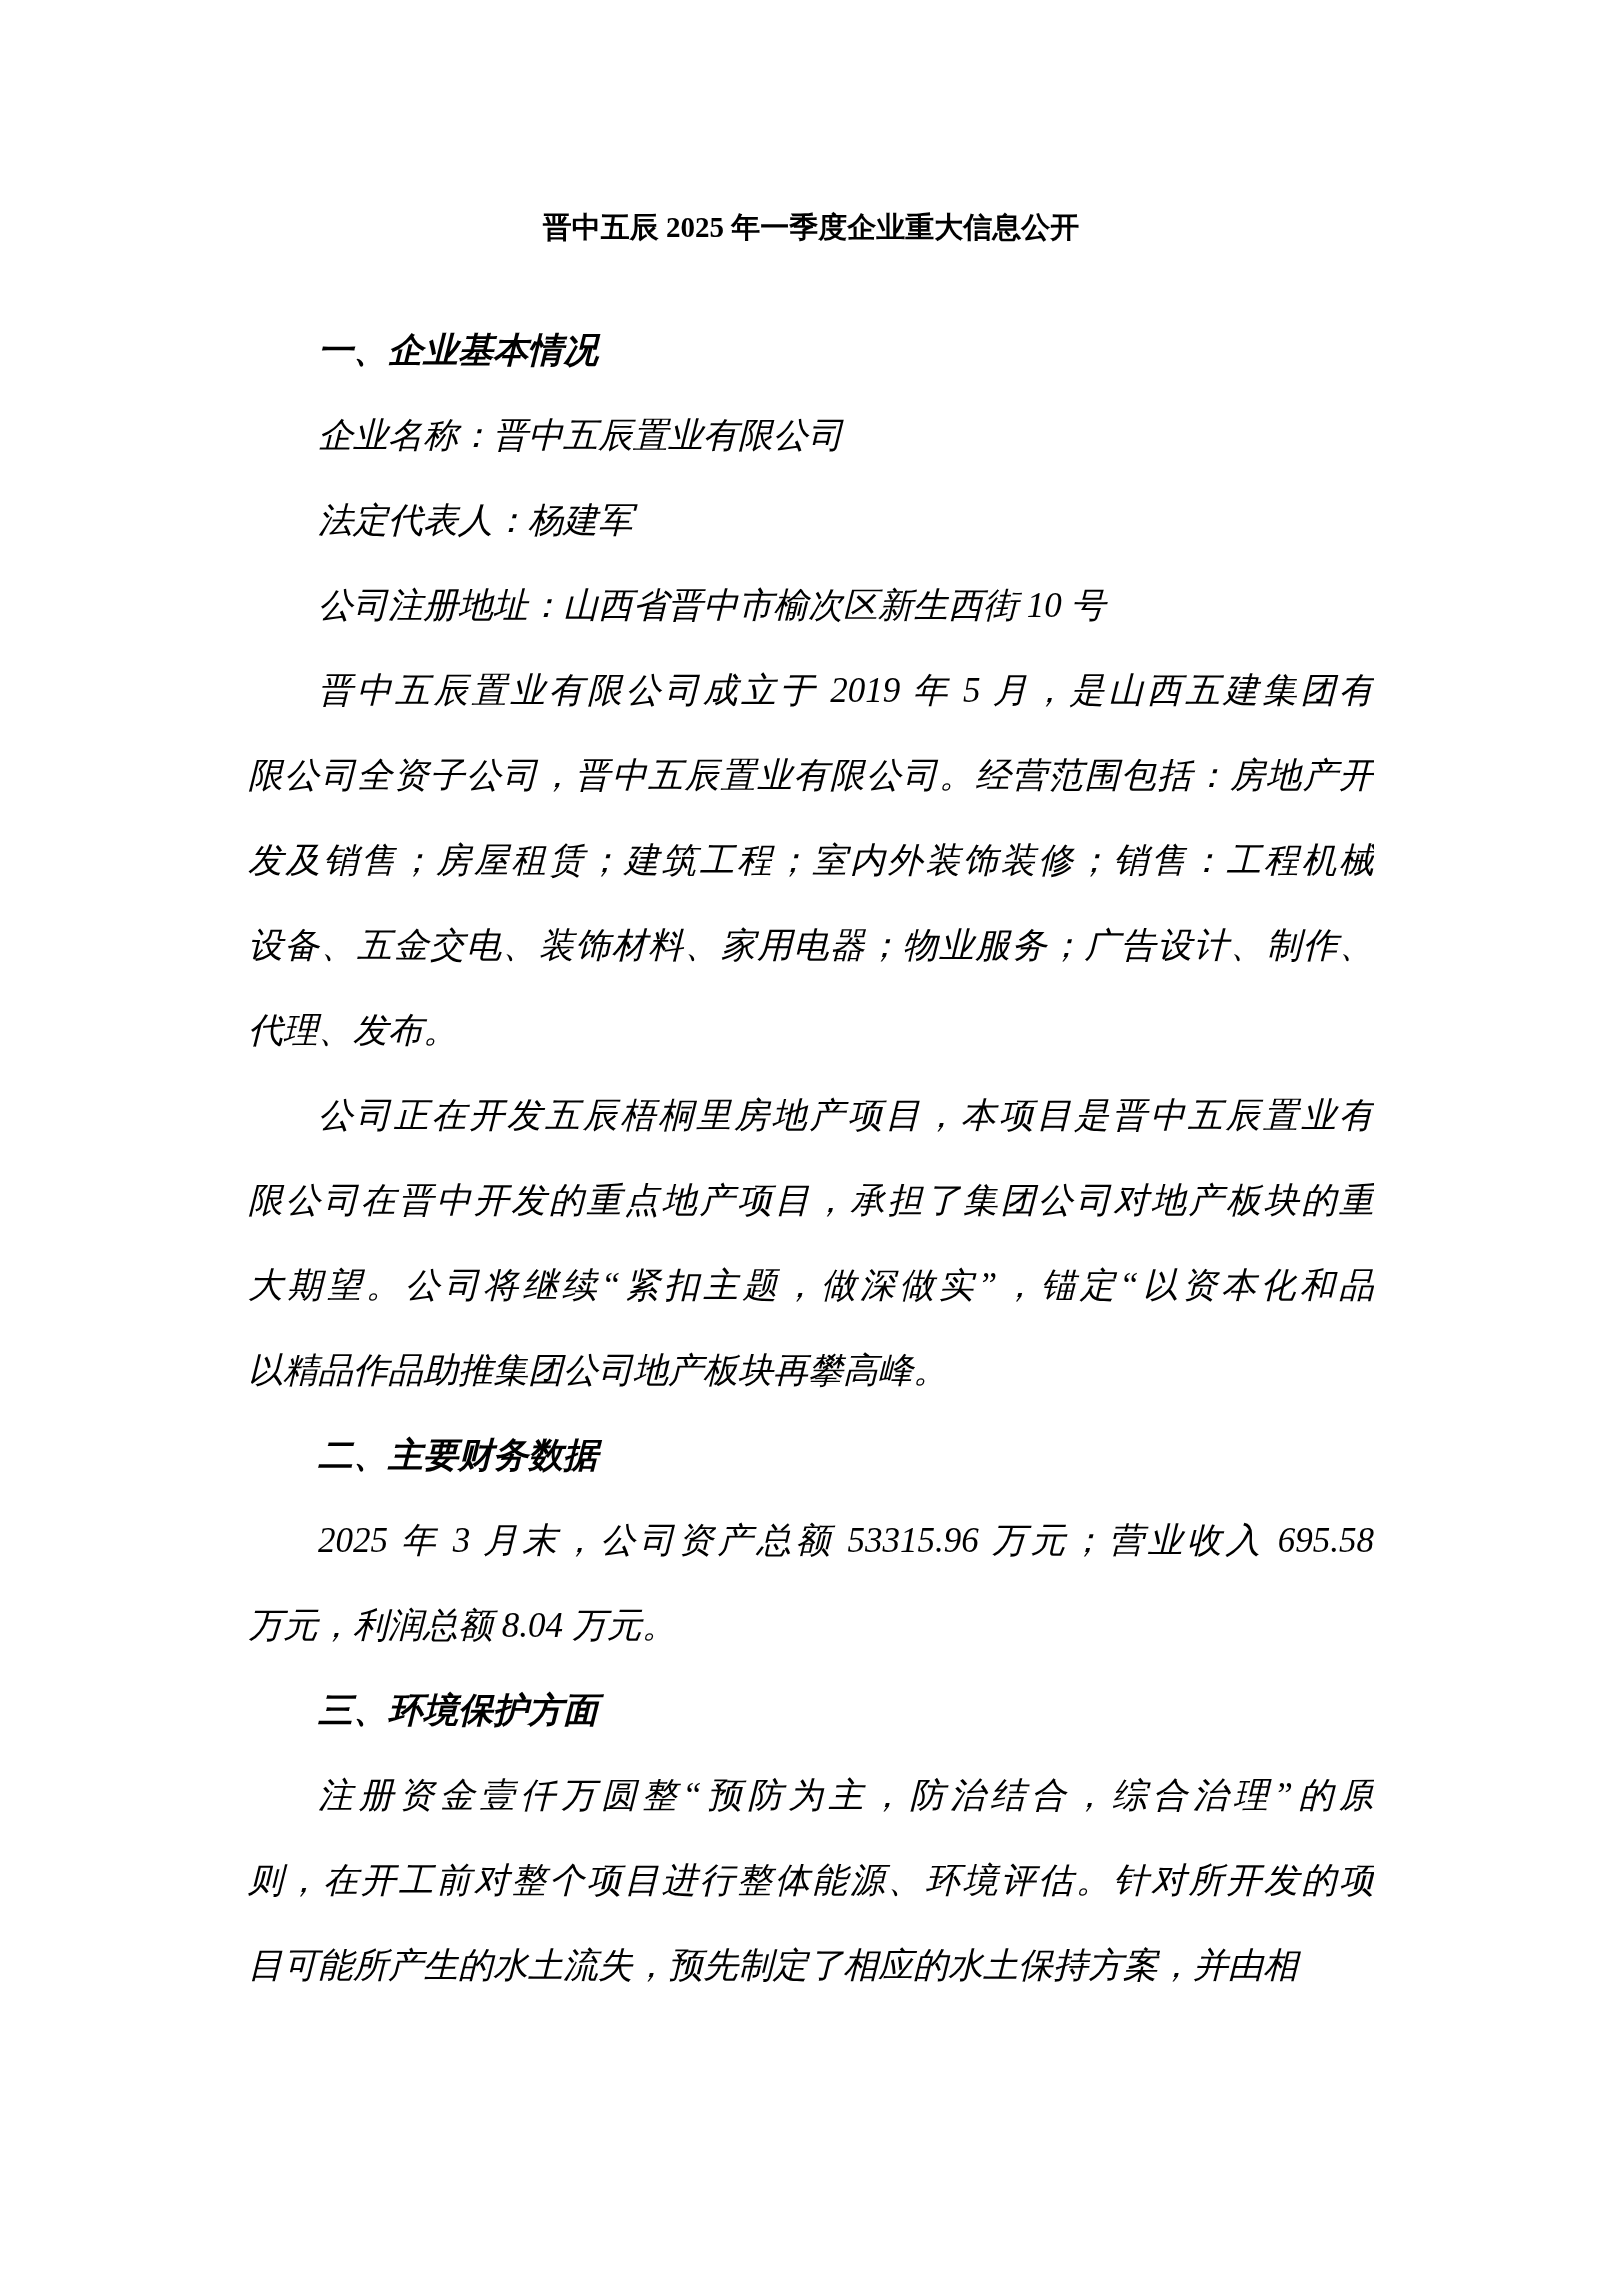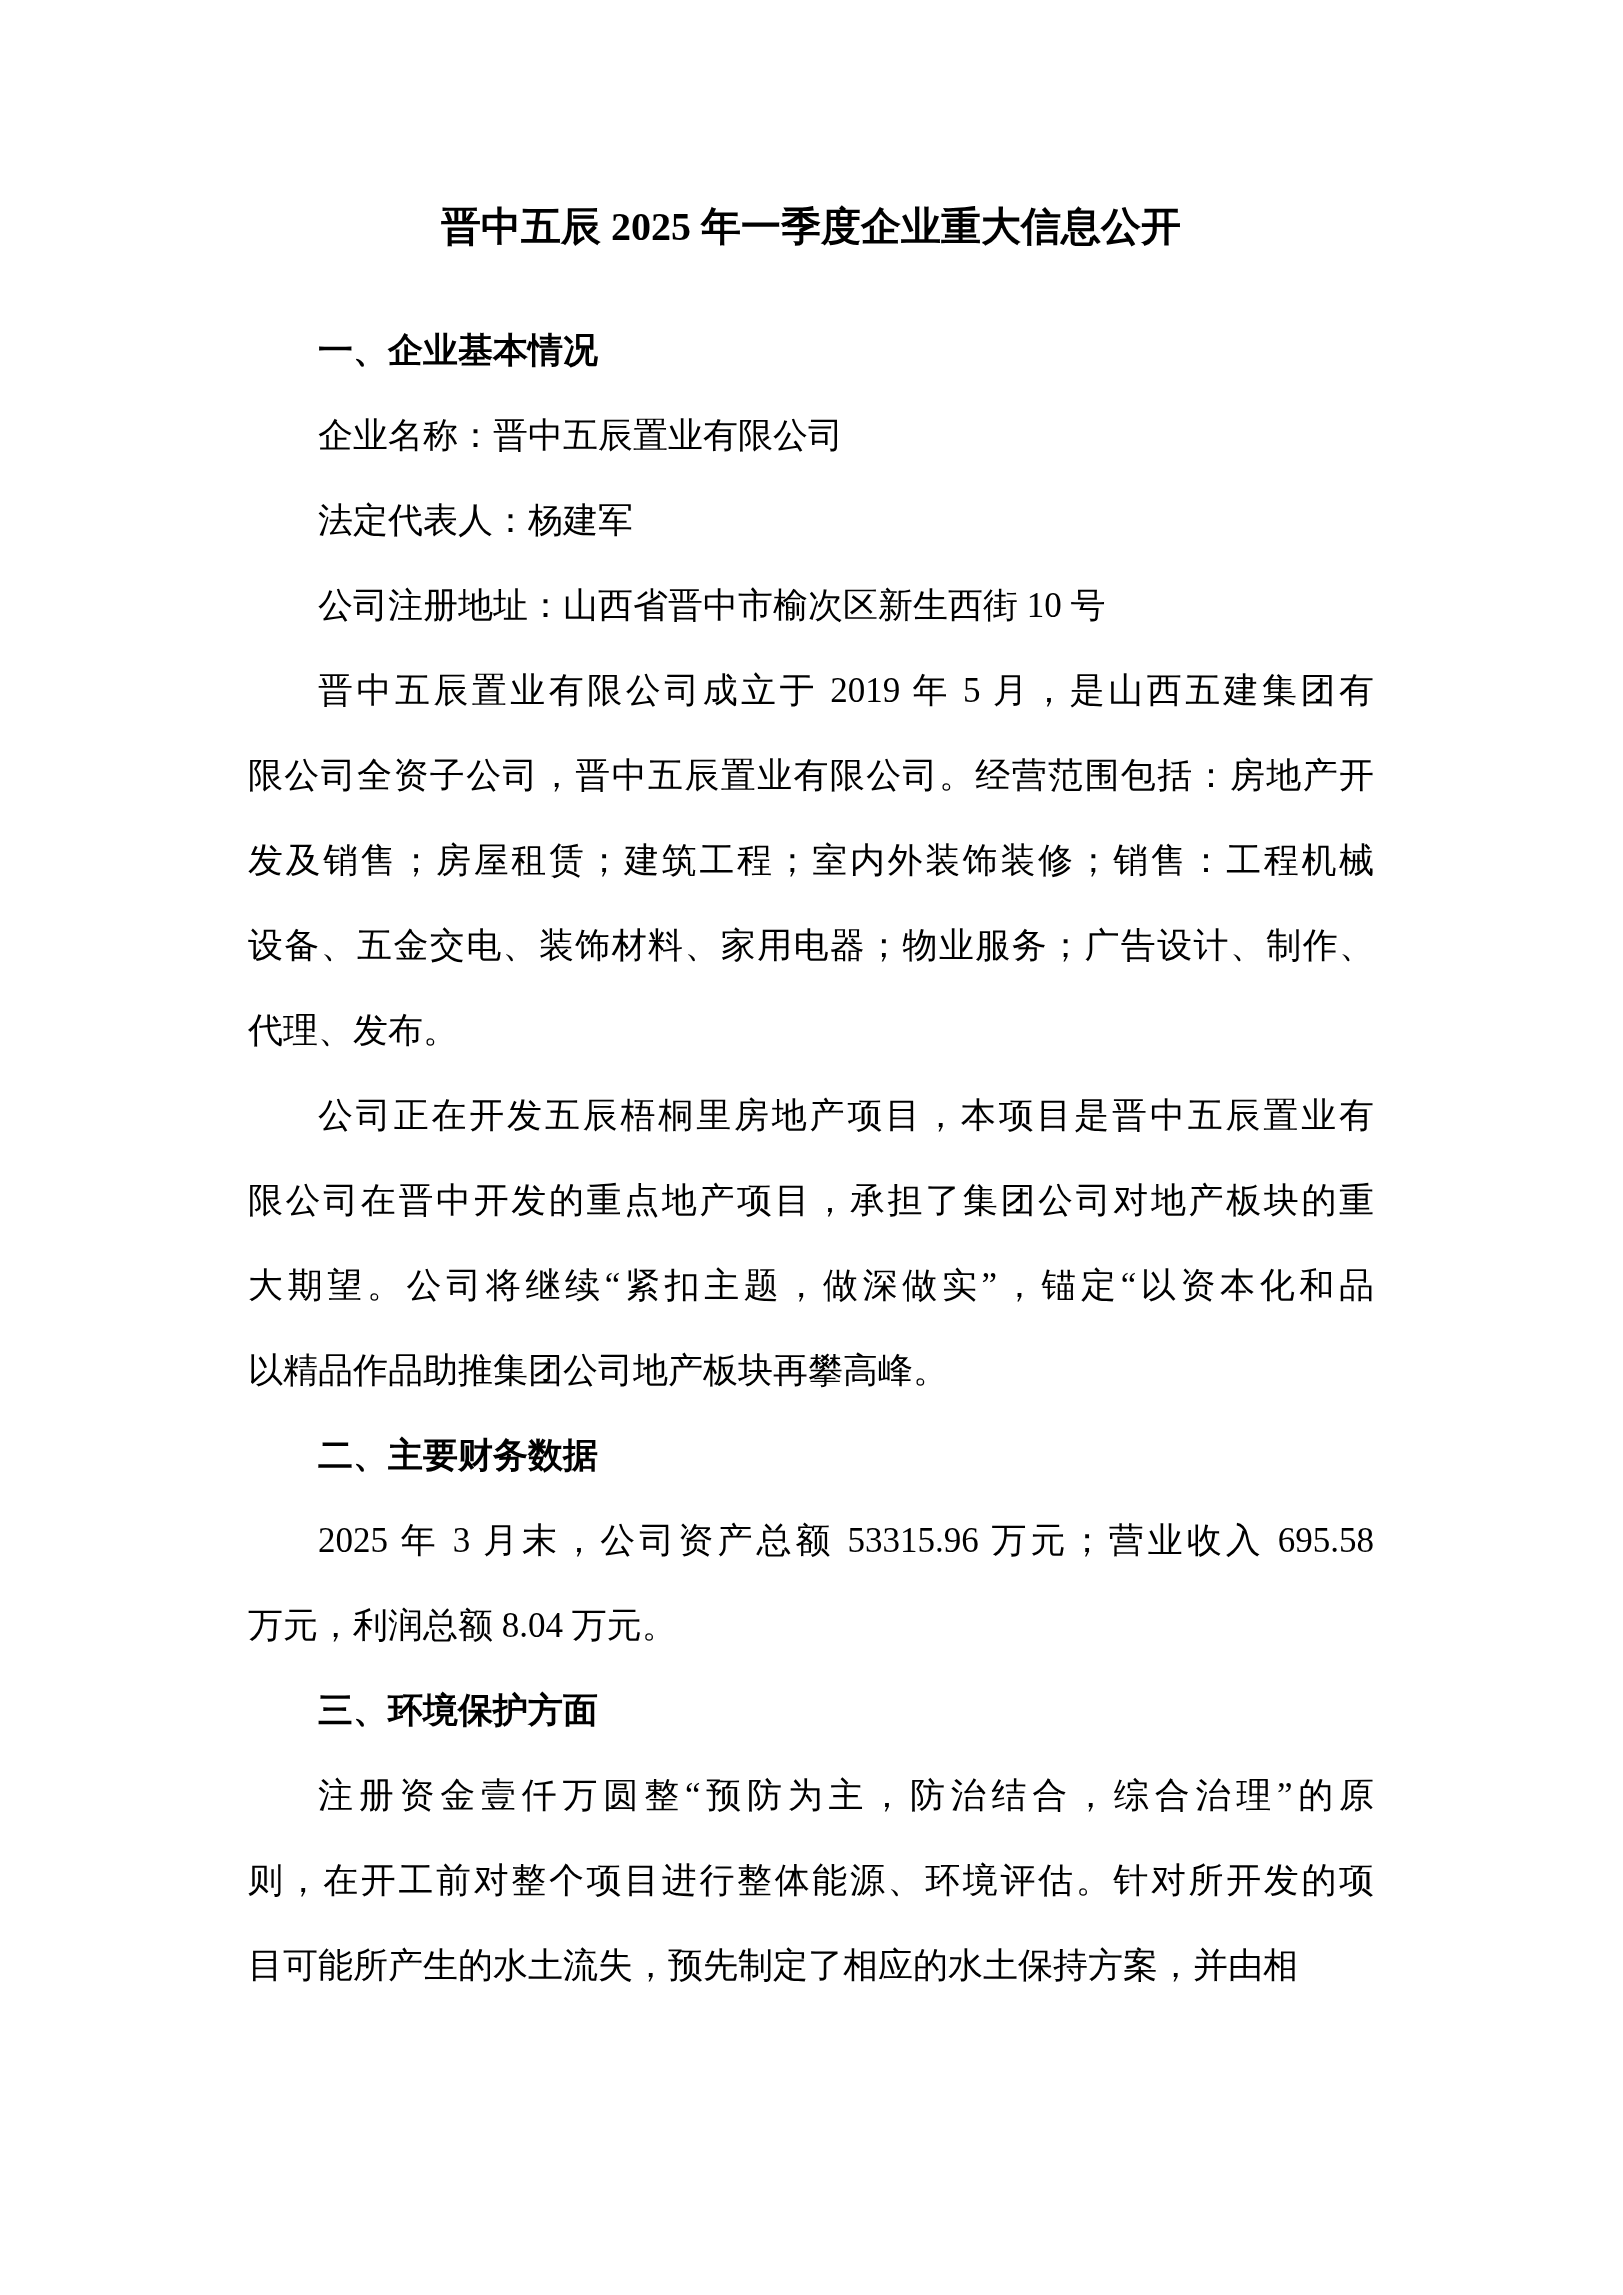--- a/index.html
+++ b/index.html
@@ -21,26 +21,27 @@
     left: 248px;
     top: 0;
     width: 1126px;
   }
   .doc-title {
     margin: 0;
     padding-top: 197px;
     height: 60px;
     line-height: 60px;
     text-align: center;
-    font-size: 40px;
+    font-size: 29px;
     font-weight: bold;
     white-space: nowrap;
   }
   .doc-body {
     margin-top: 51px;
+    font-style: italic;
   }
   .line {
     height: 85px;
     line-height: 85px;
     font-size: 35px;
     text-align: justify;
     text-align-last: left;
     white-space: nowrap;
   }
   .line.fill {

